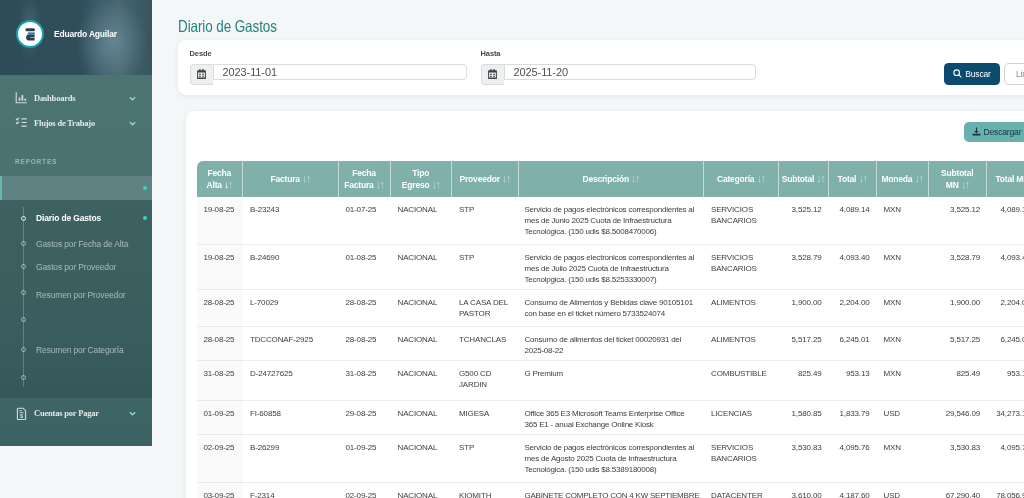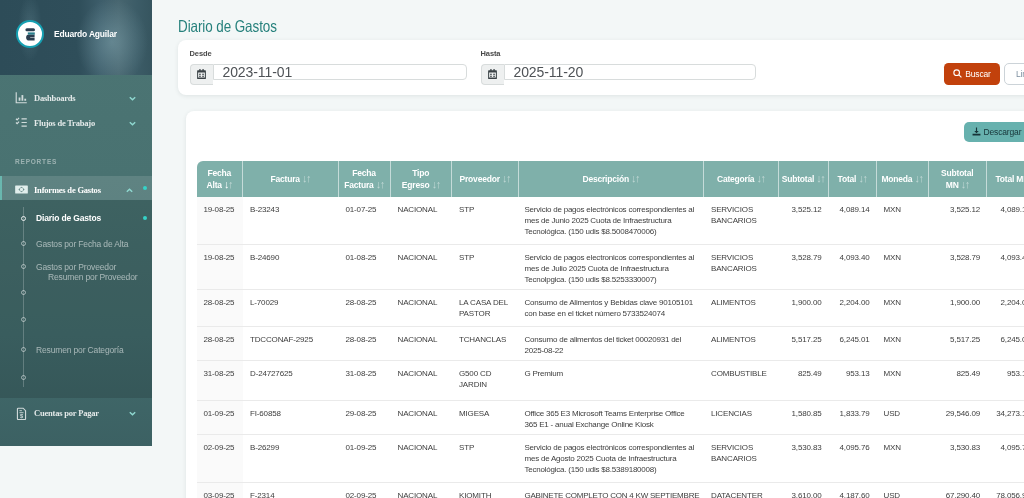--- a/index.html
+++ b/index.html
@@ -39,22 +39,22 @@
 
 .title { position:absolute; left:178px; top:16.5px; font-size:16.5px; letter-spacing:-0.1px; font-weight:500; color:#26817c; transform:scaleX(0.815); transform-origin:0 0; }
 
 .fcard { position:absolute; left:177.5px; top:39.5px; width:900px; height:55.5px; background:#fff;
   border-radius:8px; box-shadow:0 1px 4px rgba(40,60,60,0.10); }
 .flabel { position:absolute; top:49px; font-size:7.5px; letter-spacing:-0.1px; font-weight:bold; color:#4a4a4a; }
 .igroup { position:absolute; top:63.5px; height:21.5px; display:flex; }
 .iaddon { width:23px; height:21.5px; background:#eef0f0; border:1px solid #d8dcdc; border-right:none;
   border-radius:4px 0 0 4px; display:flex; align-items:center; justify-content:center; }
 .ifield { height:16px; background:#fff; border:1px solid #d8dcdc; border-radius:0 4px 4px 0;
-  font-size:14px; letter-spacing:-0.1px; color:#4e5256; display:flex; align-items:center; padding-left:9px; }
-.btn-buscar { position:absolute; left:944px; top:63px; width:56px; height:21.5px; background:#c2410c;
+  font-size:11px; letter-spacing:-0.1px; color:#4e5256; display:flex; align-items:center; padding-left:9px; }
+.btn-buscar { position:absolute; left:944px; top:63px; width:56px; height:21.5px; background:#0c4a6e;
   border-radius:4.5px; color:#fff; font-size:8.5px; letter-spacing:-0.15px; font-weight:500; display:flex; align-items:center; justify-content:center; gap:3px; }
 .btn-limpiar { position:absolute; left:1004px; top:63px; width:60px; height:21.5px; background:#fff;
   border:1px solid #ccd3d8; border-radius:5px; color:#7d8fa0; font-size:8.5px; letter-spacing:-0.15px; display:flex; align-items:center; padding-left:11px; }
 
 .tcard { position:absolute; left:185.5px; top:111px; width:900px; height:500px; background:#fff;
   border-radius:8px; box-shadow:0 1px 4px rgba(40,60,60,0.10); }
 .btn-desc { position:absolute; left:963.5px; top:121.5px; width:112px; height:20.5px; background:#67b1ae;
   border-radius:5px; color:#173438; font-size:8.5px; letter-spacing:-0.15px; font-weight:500; display:flex; align-items:center; padding-left:8px; gap:3px; }
 
 .twrap { position:absolute; left:196.5px; top:161px; width:827.5px; overflow:hidden; }
@@ -103,46 +103,37 @@
     </svg>
     <span class="tx">Flujos de Trabajo</span>
     <svg class="ch" viewBox="0 0 10 10" fill="none" stroke="#8fd8d0" stroke-width="1.6">
         <path d="M2 3.5 L5 6.5 L8 3.5"></path>
       </svg>
   </div>
 
   <div class="seclabel" style="top:158px;">REPORTES</div>
 
   <div class="activeparent"></div>
-  <div class="mitem" style="top:177px; color:#fff;">
-    <svg class="ic" viewBox="0 0 16 16" style="opacity:0.95">
-      <path fill-rule="evenodd" fill="#e8f4f2" d="M1 3 h14 a0.8 0.8 0 0 1 0.8 0.8 v8.4 a0.8 0.8 0 0 1 -0.8 0.8 H1 a0.8 0.8 0 0 1 -0.8 -0.8 V3.8 A0.8 0.8 0 0 1 1 3 Z M8 4.6 L4.2 8 8 11.4 11.8 8 Z M8 5.9 a2.1 2.1 0 1 1 0 4.2 a2.1 2.1 0 1 1 0 -4.2 Z"></path>
-    </svg>
-    <span class="tx">Informes de Gastos</span>
-    <svg class="ch" viewBox="0 0 10 10" fill="none" stroke="#8fd8d0" stroke-width="1.6" style="left:125px;">
-        <path d="M2 6.5 L5 3.5 L8 6.5"></path>
-      </svg>
-  </div>
   <div class="dot" style="top:186px;"></div>
 
   <div class="submenu"></div>
   <div class="subline"></div>
 
   <div class="bullet" style="top:215.5px; border-color:rgba(255,255,255,0.85);"></div>
   <div class="sitem on" style="top:213px;">Diario de Gastos</div>
   <div class="dot" style="top:216px;"></div>
 
   <div class="bullet" style="top:241px;"></div>
   <div class="sitem" style="top:238.5px;">Gastos por Fecha de Alta</div>
 
   <div class="bullet" style="top:264px;"></div>
   <div class="sitem" style="top:261.5px;">Gastos por Proveedor</div>
 
   <div class="bullet" style="top:290px;"></div>
-  <div class="sitem" style="top:272px;margin-left:12px;">Resumen por Proveedor</div>
+  <div class="sitem" style="top:290px;">Resumen por Proveedor</div>
 
   <div class="bullet" style="top:317px;"></div>
 
   <div class="bullet" style="top:347px;"></div>
   <div class="sitem" style="top:344.5px;">Resumen por Categoría</div>
 
   <div class="bullet" style="top:375px;"></div>
 
   <div class="mitem" style="top:400.5px;padding-left:40px;">
     <svg class="ic" viewBox="0 0 16 16" fill="none" stroke="#fff" stroke-width="1.4">

